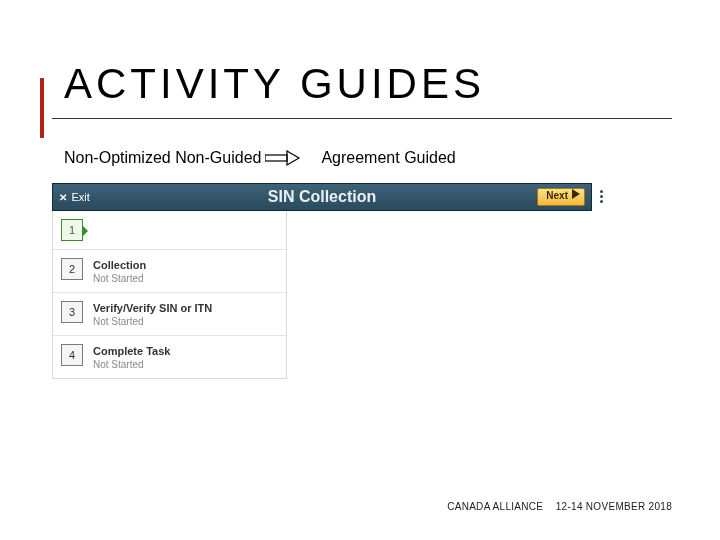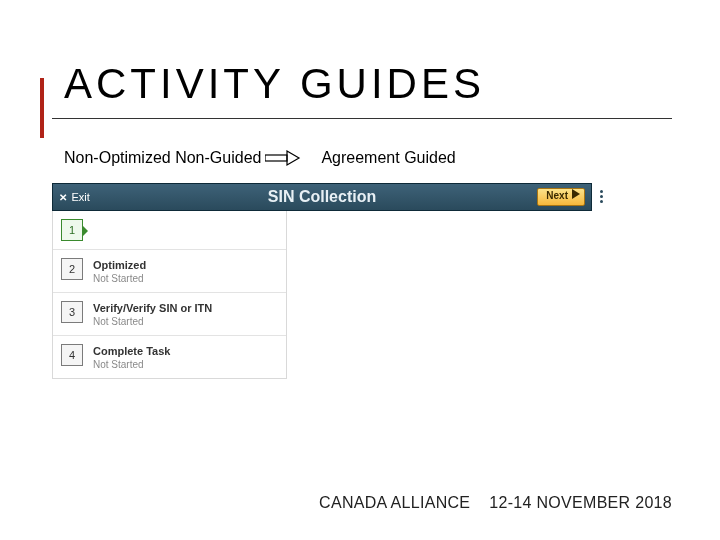--- a/index.html
+++ b/index.html
@@ -172,21 +172,21 @@
   .step-row.active .step-title { color: #111; }
   .step-status {
     font-size: 10px;
     color: #8a8a8a;
     margin-top: 2px;
   }
   .footer {
     position: absolute;
     right: 48px;
     bottom: 28px;
-    font-size: 16px;
+    font-size: 10px;
     letter-spacing: 0.3px;
     color: #222;
   }
 </style>
 </head>
 <body>
 
 <div class="slide">
   <div class="accent-bar"></div>
   <h1 class="title">ACTIVITY GUIDES</h1>
@@ -225,21 +225,21 @@
       </div>
     </div>
 
     <div class="steps" id="steps-container">
         <div class="step-row active">
           <div class="step-badge active">1</div>
         </div>
         <div class="step-row">
           <div class="step-badge">2</div>
           <div class="step-text">
-            <div class="step-title">Optimized</div>
+            <div class="step-title">Collection</div>
             <div class="step-status">Not Started</div>
           </div>
         </div>
         <div class="step-row">
           <div class="step-badge">3</div>
           <div class="step-text">
             <div class="step-title">Verify/Verify SIN or ITN</div>
             <div class="step-status">Not Started</div>
           </div>
         </div>

